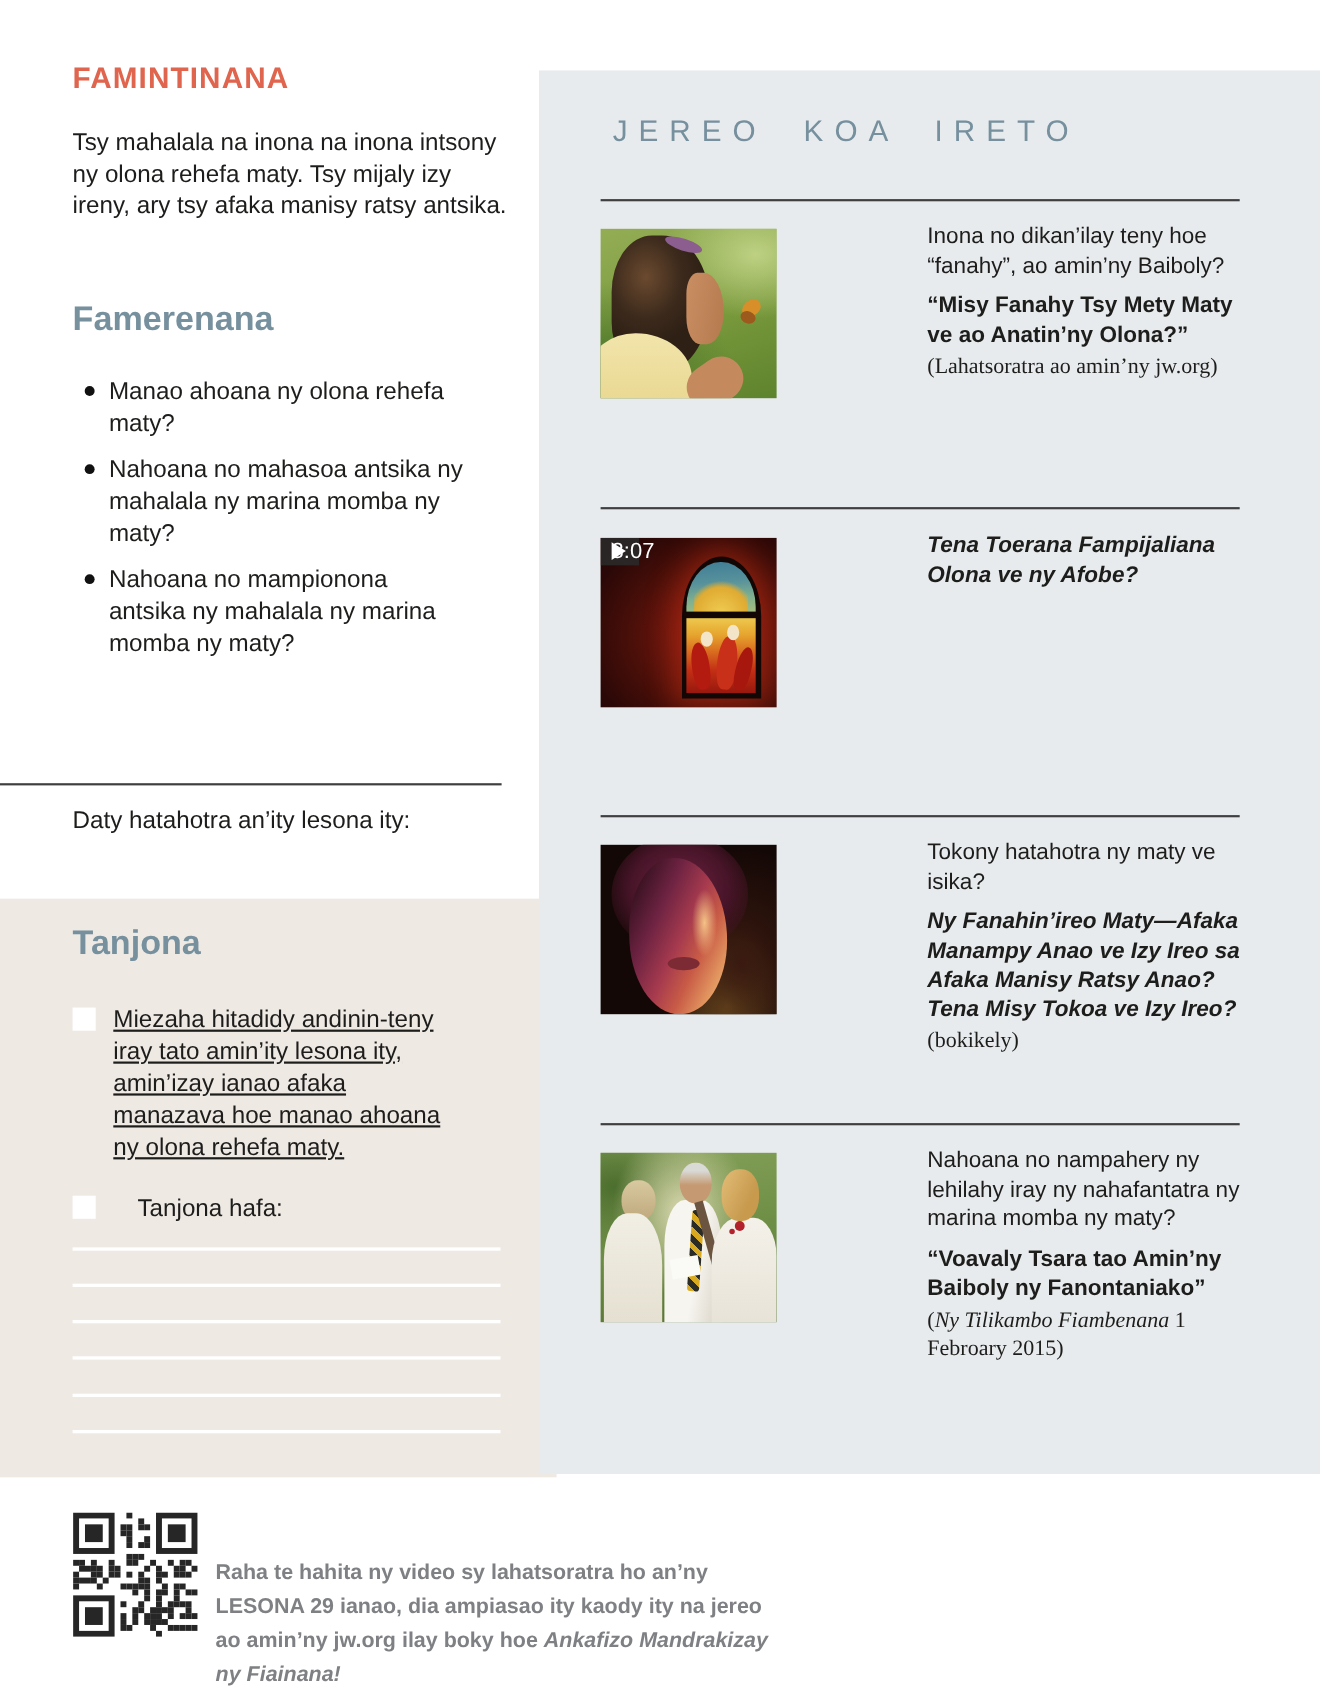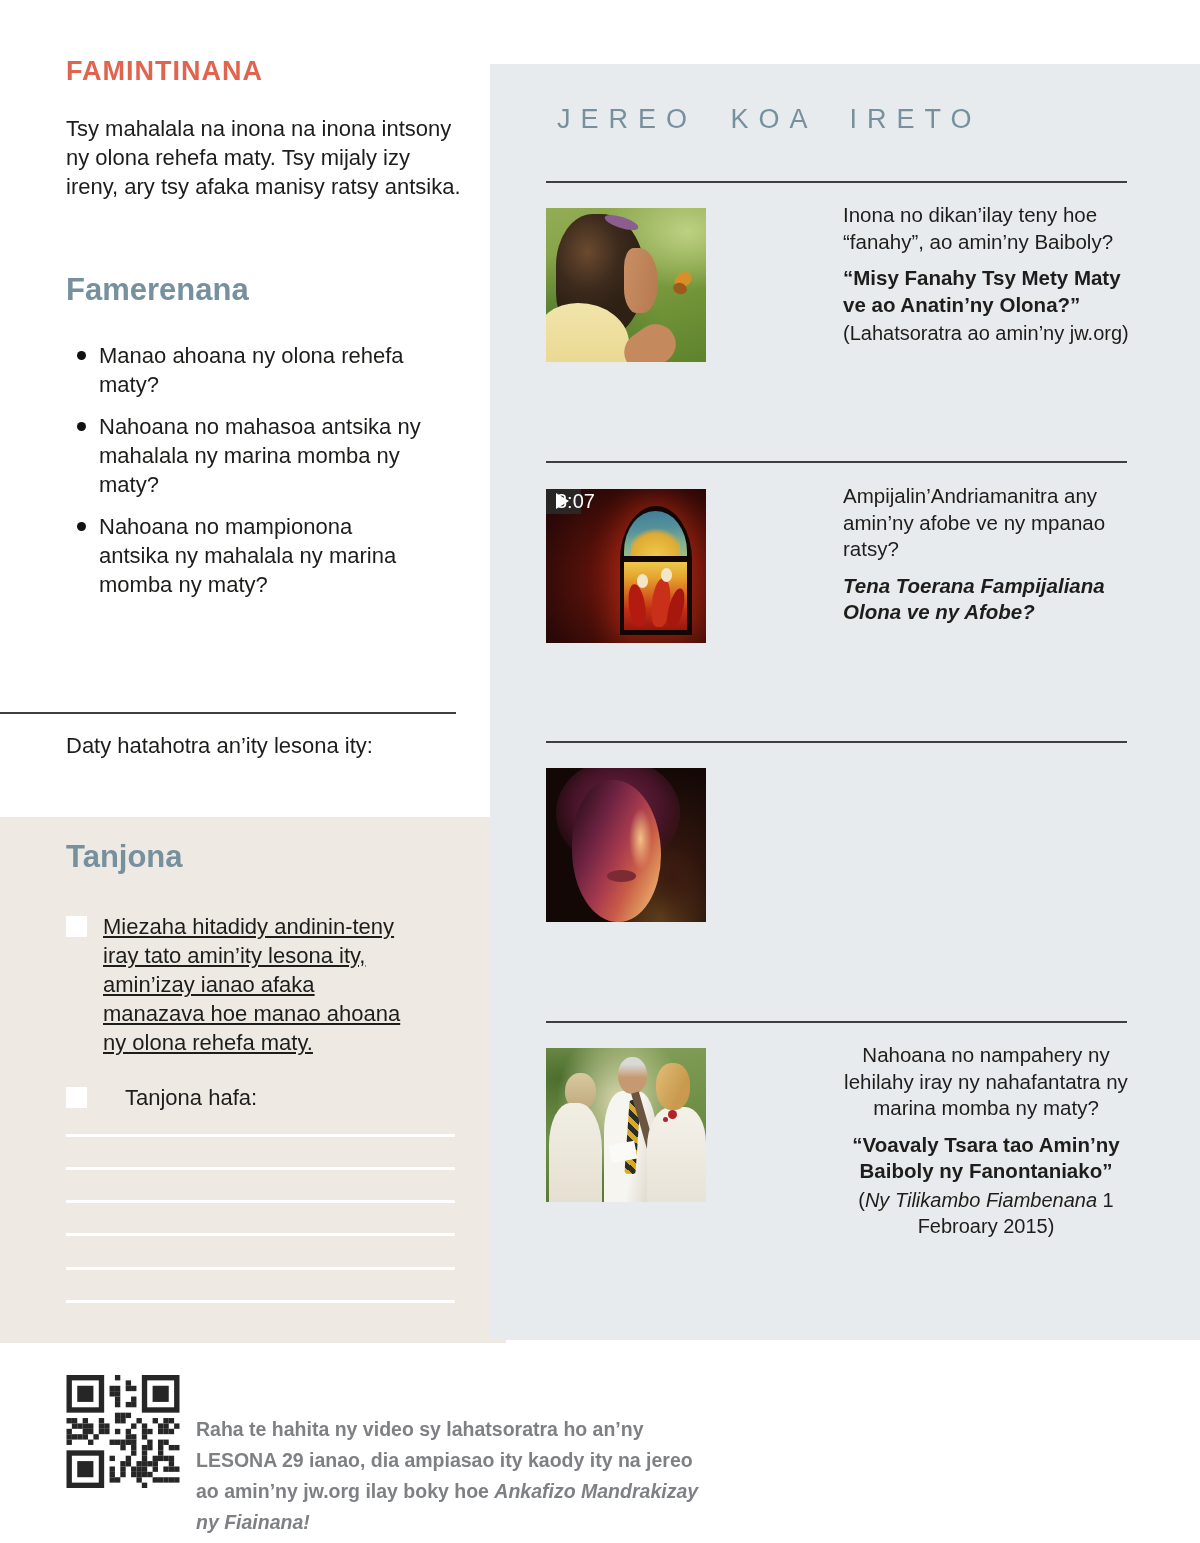--- a/index.html
+++ b/index.html
@@ -35,25 +35,25 @@
     color:var(--heading-slate);letter-spacing:10px;word-spacing:16px;}
   .sep{position:absolute;left:56px;width:581px;border-top:2px solid var(--rule-dark);}
   .sep1{top:117px;} .sep2{top:397px;} .sep3{top:677px;} .sep4{top:957px;}
 
   .thumb{position:absolute;left:56px;width:160px;height:154px;overflow:hidden;cursor:pointer;text-decoration:underline;}
   .thumb *{position:absolute;}
   .txt{position:absolute;left:353px;width:286px;font-size:20.5px;line-height:26.5px;}
   .txt .q{margin-bottom:10px;}
   .txt .t{font-weight:bold;margin-bottom:2px;}
   .txt .ital{font-style:italic;}
-  .txt .src{font-size:20px;}
+  .txt .src{font-size:20px;font-family:Liberation Serif, serif;}
   .row1-img{top:144px;} .row1-txt{top:138px;}
   .row2-img{top:425px;} .row2-txt{top:419px;}
   .row3-img{top:704px;} .row3-txt{top:698px;}
-  .row4-img{top:984px;} .row4-txt{top:978px;text-align:center;}
+  .row4-img{top:984px;} .row4-txt{top:978px;}
 
   .badge{position:absolute;left:0;top:0;display:flex;align-items:center;gap:8px;
     background:rgba(42,42,42,.88);color:#fff;padding:4px 12px 5px 10px;font-size:20px;z-index:5;}
   .badge .tri{width:0;height:0;border-left:13px solid #fff;border-top:8px solid transparent;
     border-bottom:8px solid transparent;position:static;}
 
   
   .t1{background:
       radial-gradient(130px 90px at 88% 15%, #bed183 0%, rgba(190,209,131,0) 65%),
       radial-gradient(150px 120px at 10% 85%, #49742a 0%, rgba(73,116,42,0) 70%),
@@ -201,29 +201,33 @@
       <div class="gtop"></div>
       <div class="sun"></div>
       <div class="bar"></div>
       <div class="gbot"></div>
       <div class="flame1"></div>
       <div class="flame2"></div>
       <div class="flame3"></div>
       <div class="hand"></div>
     </div>
     <div class="txt row2-txt">
-      <p class="q">Ampijalin’Andriamanitra any amin’ny afobe ve ny mpanao ratsy?</p>
       <p class="t ital">Tena Toerana Fampijaliana Olona ve ny Afobe?</p>
     </div>
 
     <div class="thumb t3 row3-img" title="Man’s face lit by colored light">
       <div class="hood"></div>
       <div class="head"></div>
       <div class="shine"></div>
       <div class="lips"></div>
+    </div>
+    <div class="txt row3-txt">
+      <p class="q">Tokony hatahotra ny maty ve isika?</p>
+      <p class="t ital">Ny Fanahin’ireo Maty—Afaka Manampy Anao ve Izy Ireo sa Afaka Manisy Ratsy Anao? Tena Misy Tokoa ve Izy Ireo?</p>
+      <p class="src">(bokikely)</p>
     </div>
 
     <div class="thumb t4 row4-img" title="Couple sharing a publication with a woman outdoors">
       <div class="w1h"></div>
       <div class="w1b"></div>
       <div class="mb"></div>
       <div class="mh"></div>
       <div class="tie"></div>
       <div class="strap"></div>
       <div class="paper"></div>

